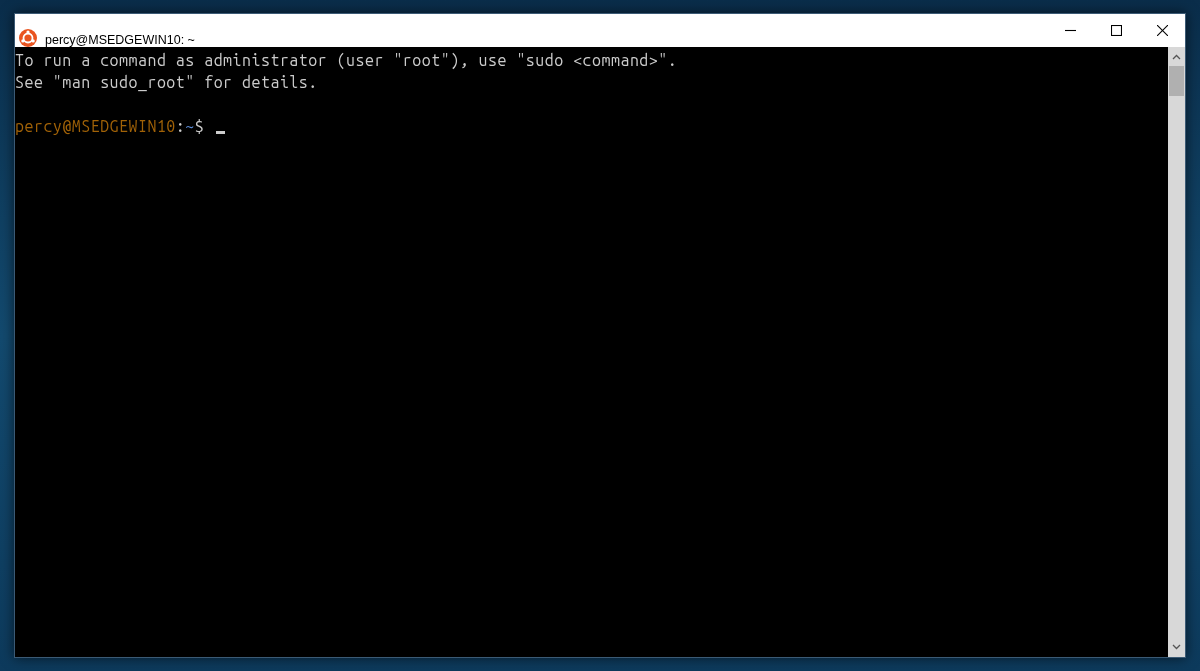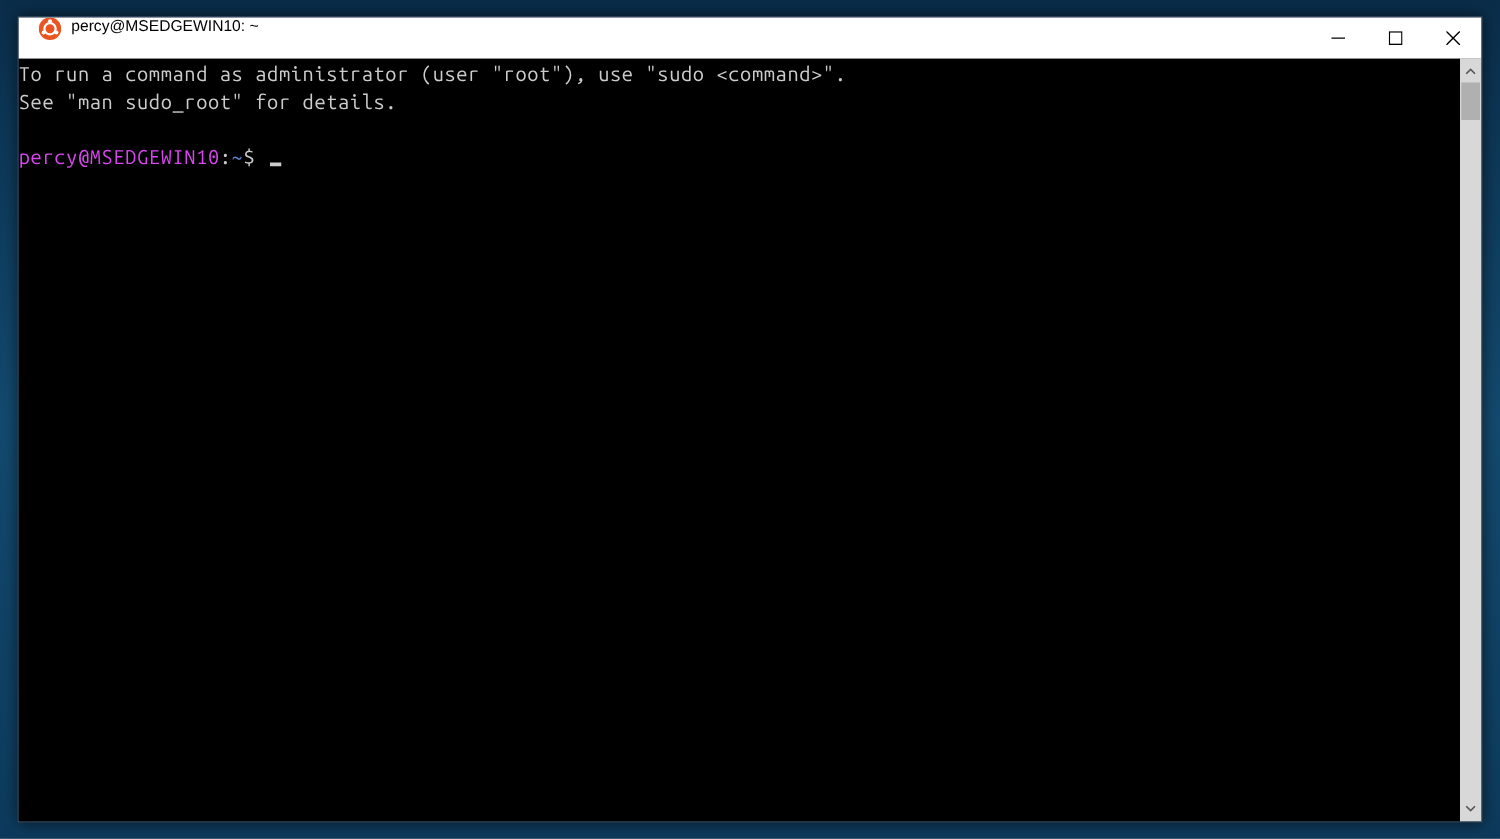--- a/index.html
+++ b/index.html
@@ -17,22 +17,22 @@
       background: #000;
       border: 1px solid #3b5a75;
       display: flex;
       flex-direction: column;
       box-shadow: 0 0 12px rgba(0,0,0,.6);
     }
     .titlebar {
       height: 33px;
       background: #fff;
       display: flex;
-      align-items: flex-start;
-      padding-left: 16px;
+      align-items: flex-end;
+      padding-left: 4px;
       font-size: 12.5px;
       color: #000;
       user-select: none;
     }
     .titlebar .icon-slot { width: 18px; height: 18px; margin-right: 8px; }
     .titlebar .title { flex: 0 0 auto; }
     .titlebar .spacer { flex: 1; }
     .win-controls { display: flex; height: 100%; }
     .win-btn {
       width: 46px;
@@ -69,21 +69,21 @@
       width: 17px; height: 17px;
       display: flex; align-items: center; justify-content: center;
       cursor: pointer;
       color: #555;
     }
     .scroll-track { flex: 1; width: 100%; position: relative; }
     .scroll-thumb {
       position: absolute; top: 0; left: 1px; right: 1px; height: 30px;
       background: #b0b0b0;
     }
-    .prompt-user { color: #d946ef; }
+    .prompt-user { color: #a16207; }
     .prompt-path { color: #5a8ad6; }
     .prompt-dollar { color: #cccccc; }
     .cursor {
       display: inline-block;
       width: 9px; height: 3px;
       background: #cccccc;
       vertical-align: -2px;
       margin-left: 2px;
     }
     

